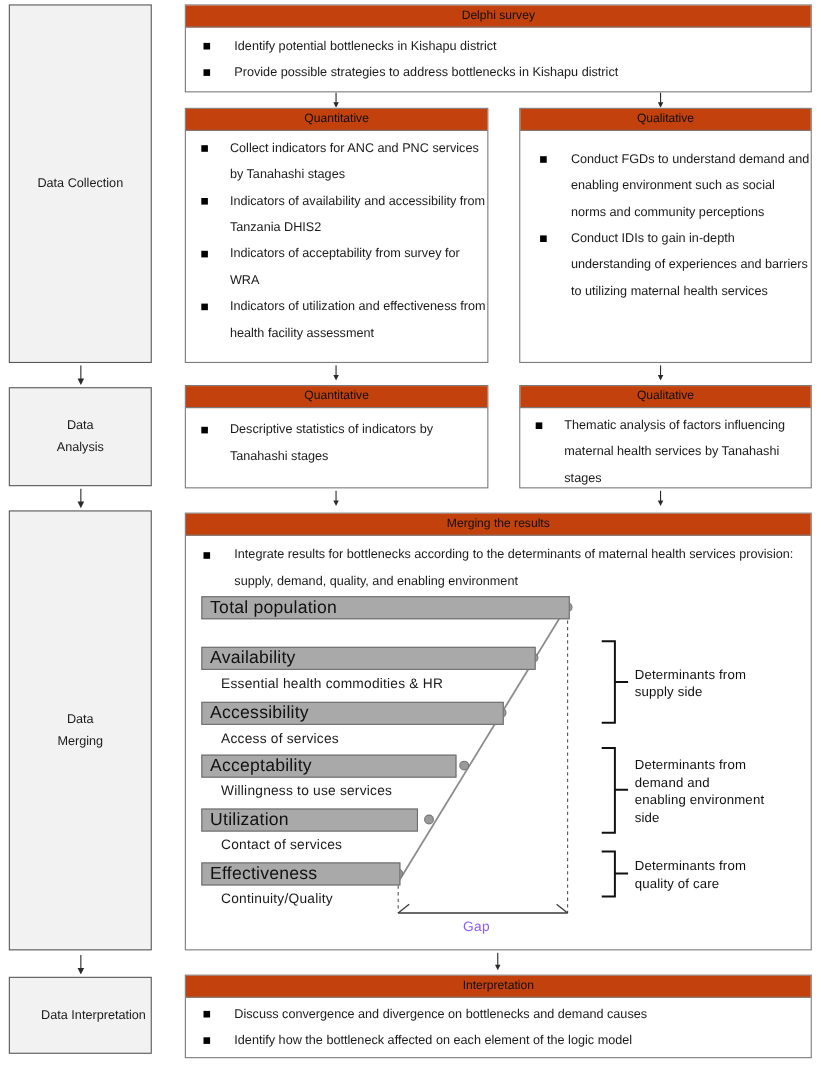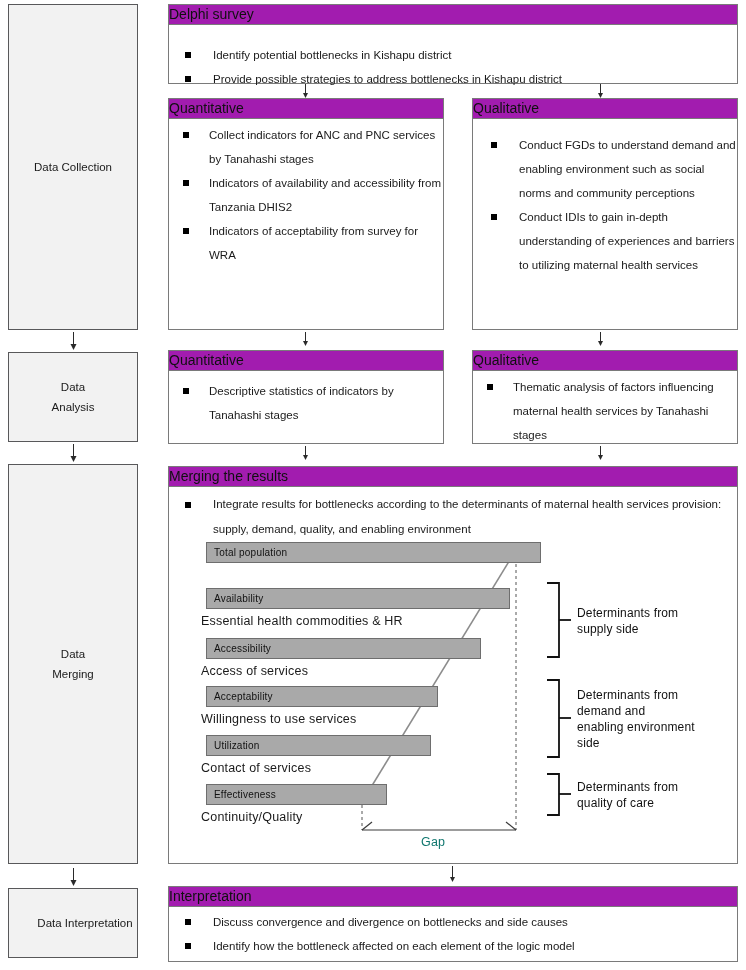--- a/index.html
+++ b/index.html
@@ -29,24 +29,24 @@
     line-height:1.75;
     color:#1a1a1a;
   }
   .panel{
     position:absolute;
     border:1px solid #7a7a7a;
     box-sizing:border-box;
     background:#ffffff;
   }
   .panel-head{
-    background:#a21caf;
+    background:#c2410c;
     border-bottom:1px solid #7a7a7a;
-    font-size:14px;
-    text-align:left;
+    font-size:11px;
+    text-align:center;
     line-height:18px;
     height:19px;
     color:#101010;
   }
   .panel-body{padding:6px 0 6px 0;}
   ul.bul{
     list-style:none;
     margin:0;
     padding:0;
   }
@@ -86,45 +86,44 @@
     width:100%;
     height:100%;
     pointer-events:none;
   }
   .tbar{
     position:absolute;
     height:21px;
     background:#a9a9a9;
     border:1px solid #6e6e6e;
     box-sizing:border-box;
-    font-size:10px;
+    font-size:16px;
     line-height:19px;
     padding-left:7px;
     color:#111;
     letter-spacing:.2px;
-    margin-left:23px;
   }
   .tsub{
     position:absolute;
     font-size:12.5px;
     line-height:16px;
     color:#1a1a1a;
     letter-spacing:.2px;
   }
   .det-label{
     position:absolute;
     font-size:12px;
     line-height:16px;
     color:#111;
     letter-spacing:.15px;
   }
   .gap-label{
     position:absolute;
     font-size:12.5px;
-    color:#0f766e;
+    color:#8b5cf6;
     letter-spacing:.2px;
   }
 </style>
 </head>
 <body>
 
 <div id="page">
 
   <div class="stage-box" style="left:8px;top:4px;width:130px;height:326px;">
     <span>Data Collection</span>
@@ -164,21 +163,21 @@
         <polygon points="5.5,18 2.5,12 8.5,12" fill="#2a2a2a"></polygon>
       </svg>
   </div>
 
   <div class="stage-box" style="left:8px;top:888px;width:130px;height:70px;padding-left:24px;">
     <span>Data Interpretation</span>
   </div>
 
   <div class="panel" style="left:168px;top:4px;width:570px;height:80px;">
     <div class="panel-head">Delphi survey</div>
-    <div class="panel-body" style="padding-top:18px;">
+    <div class="panel-body" style="padding-top:5px;">
       <ul class="bul">
         <li><span class="sq"></span><span>Identify potential bottlenecks in Kishapu district</span></li>
         <li><span class="sq"></span><span>Provide possible strategies to address bottlenecks in Kishapu district</span></li>
       </ul>
     </div>
   </div>
 
   <div class="arrow" style="left:300px;top:84px;">
     <svg width="11" height="14" viewBox="0 0 11 14">
         <line x1="5.5" y1="0" x2="5.5" y2="10" stroke="#2a2a2a" stroke-width="1"></line>
@@ -192,20 +191,21 @@
       </svg>
   </div>
 
   <div class="panel" style="left:168px;top:98px;width:276px;height:232px;">
     <div class="panel-head">Quantitative</div>
     <div class="panel-body" style="padding-top:4px;">
       <ul class="bul" style="padding-left:0;">
         <li style="padding-left:40px;"><span class="sq" style="left:14px;"></span><span>Collect indicators for ANC and PNC services by Tanahashi stages</span></li>
         <li style="padding-left:40px;"><span class="sq" style="left:14px;"></span><span>Indicators of availability and accessibility from Tanzania DHIS2</span></li>
         <li style="padding-left:40px;"><span class="sq" style="left:14px;"></span><span>Indicators of acceptability from survey for WRA</span></li>
+        <li style="padding-left:40px;"><span class="sq" style="left:14px;"></span><span>Indicators of utilization and effectiveness from health facility assessment</span></li>
       </ul>
     </div>
   </div>
 
   <div class="panel" style="left:472px;top:98px;width:266px;height:232px;">
     <div class="panel-head">Qualitative</div>
     <div class="panel-body" style="padding-top:14px;">
       <ul class="bul">
         <li style="padding-left:46px;"><span class="sq" style="left:18px;"></span><span>Conduct FGDs to understand demand and enabling environment such as social norms and community perceptions</span></li>
         <li style="padding-left:46px;"><span class="sq" style="left:18px;"></span><span>Conduct IDIs to gain in-depth understanding of experiences and barriers to utilizing maternal health services</span></li>
@@ -308,21 +308,21 @@
       <div class="tbar" style="left:14px;top:171px;width:275px;">
         <span>Accessibility</span>
       </div>
       <div class="tsub" style="left:32px;top:196px;">Access of services</div>
 
       <div class="tbar" style="left:14px;top:219px;width:232px;">
         <span>Acceptability</span>
       </div>
       <div class="tsub" style="left:32px;top:244px;">Willingness to use services</div>
 
-      <div class="tbar" style="left:14px;top:268px;width:225px;">
+      <div class="tbar" style="left:14px;top:268px;width:197px;">
         <span>Utilization</span>
       </div>
       <div class="tsub" style="left:32px;top:293px;">Contact of services</div>
 
       <div class="tbar" style="left:14px;top:317px;width:181px;">
         <span>Effectiveness</span>
       </div>
       <div class="tsub" style="left:32px;top:342px;">Continuity/Quality</div>
 
       <div class="gap-label" style="left:252px;top:368px;">Gap</div>
@@ -351,19 +351,19 @@
     <svg width="11" height="16" viewBox="0 0 11 16">
         <line x1="5.5" y1="0" x2="5.5" y2="12" stroke="#2a2a2a" stroke-width="1"></line>
         <polygon points="5.5,16 3,11 8,11" fill="#2a2a2a"></polygon>
       </svg>
   </div>
 
   <div class="panel" style="left:168px;top:886px;width:570px;height:76px;">
     <div class="panel-head">Interpretation</div>
     <div class="panel-body" style="padding-top:3px;">
       <ul class="bul">
-        <li><span class="sq"></span><span>Discuss convergence and divergence on bottlenecks and side causes</span></li>
+        <li><span class="sq"></span><span>Discuss convergence and divergence on bottlenecks and demand causes</span></li>
         <li><span class="sq"></span><span>Identify how the bottleneck affected on each element of the logic model</span></li>
       </ul>
     </div>
   </div>
 
 </div>
 
 </body></html>

